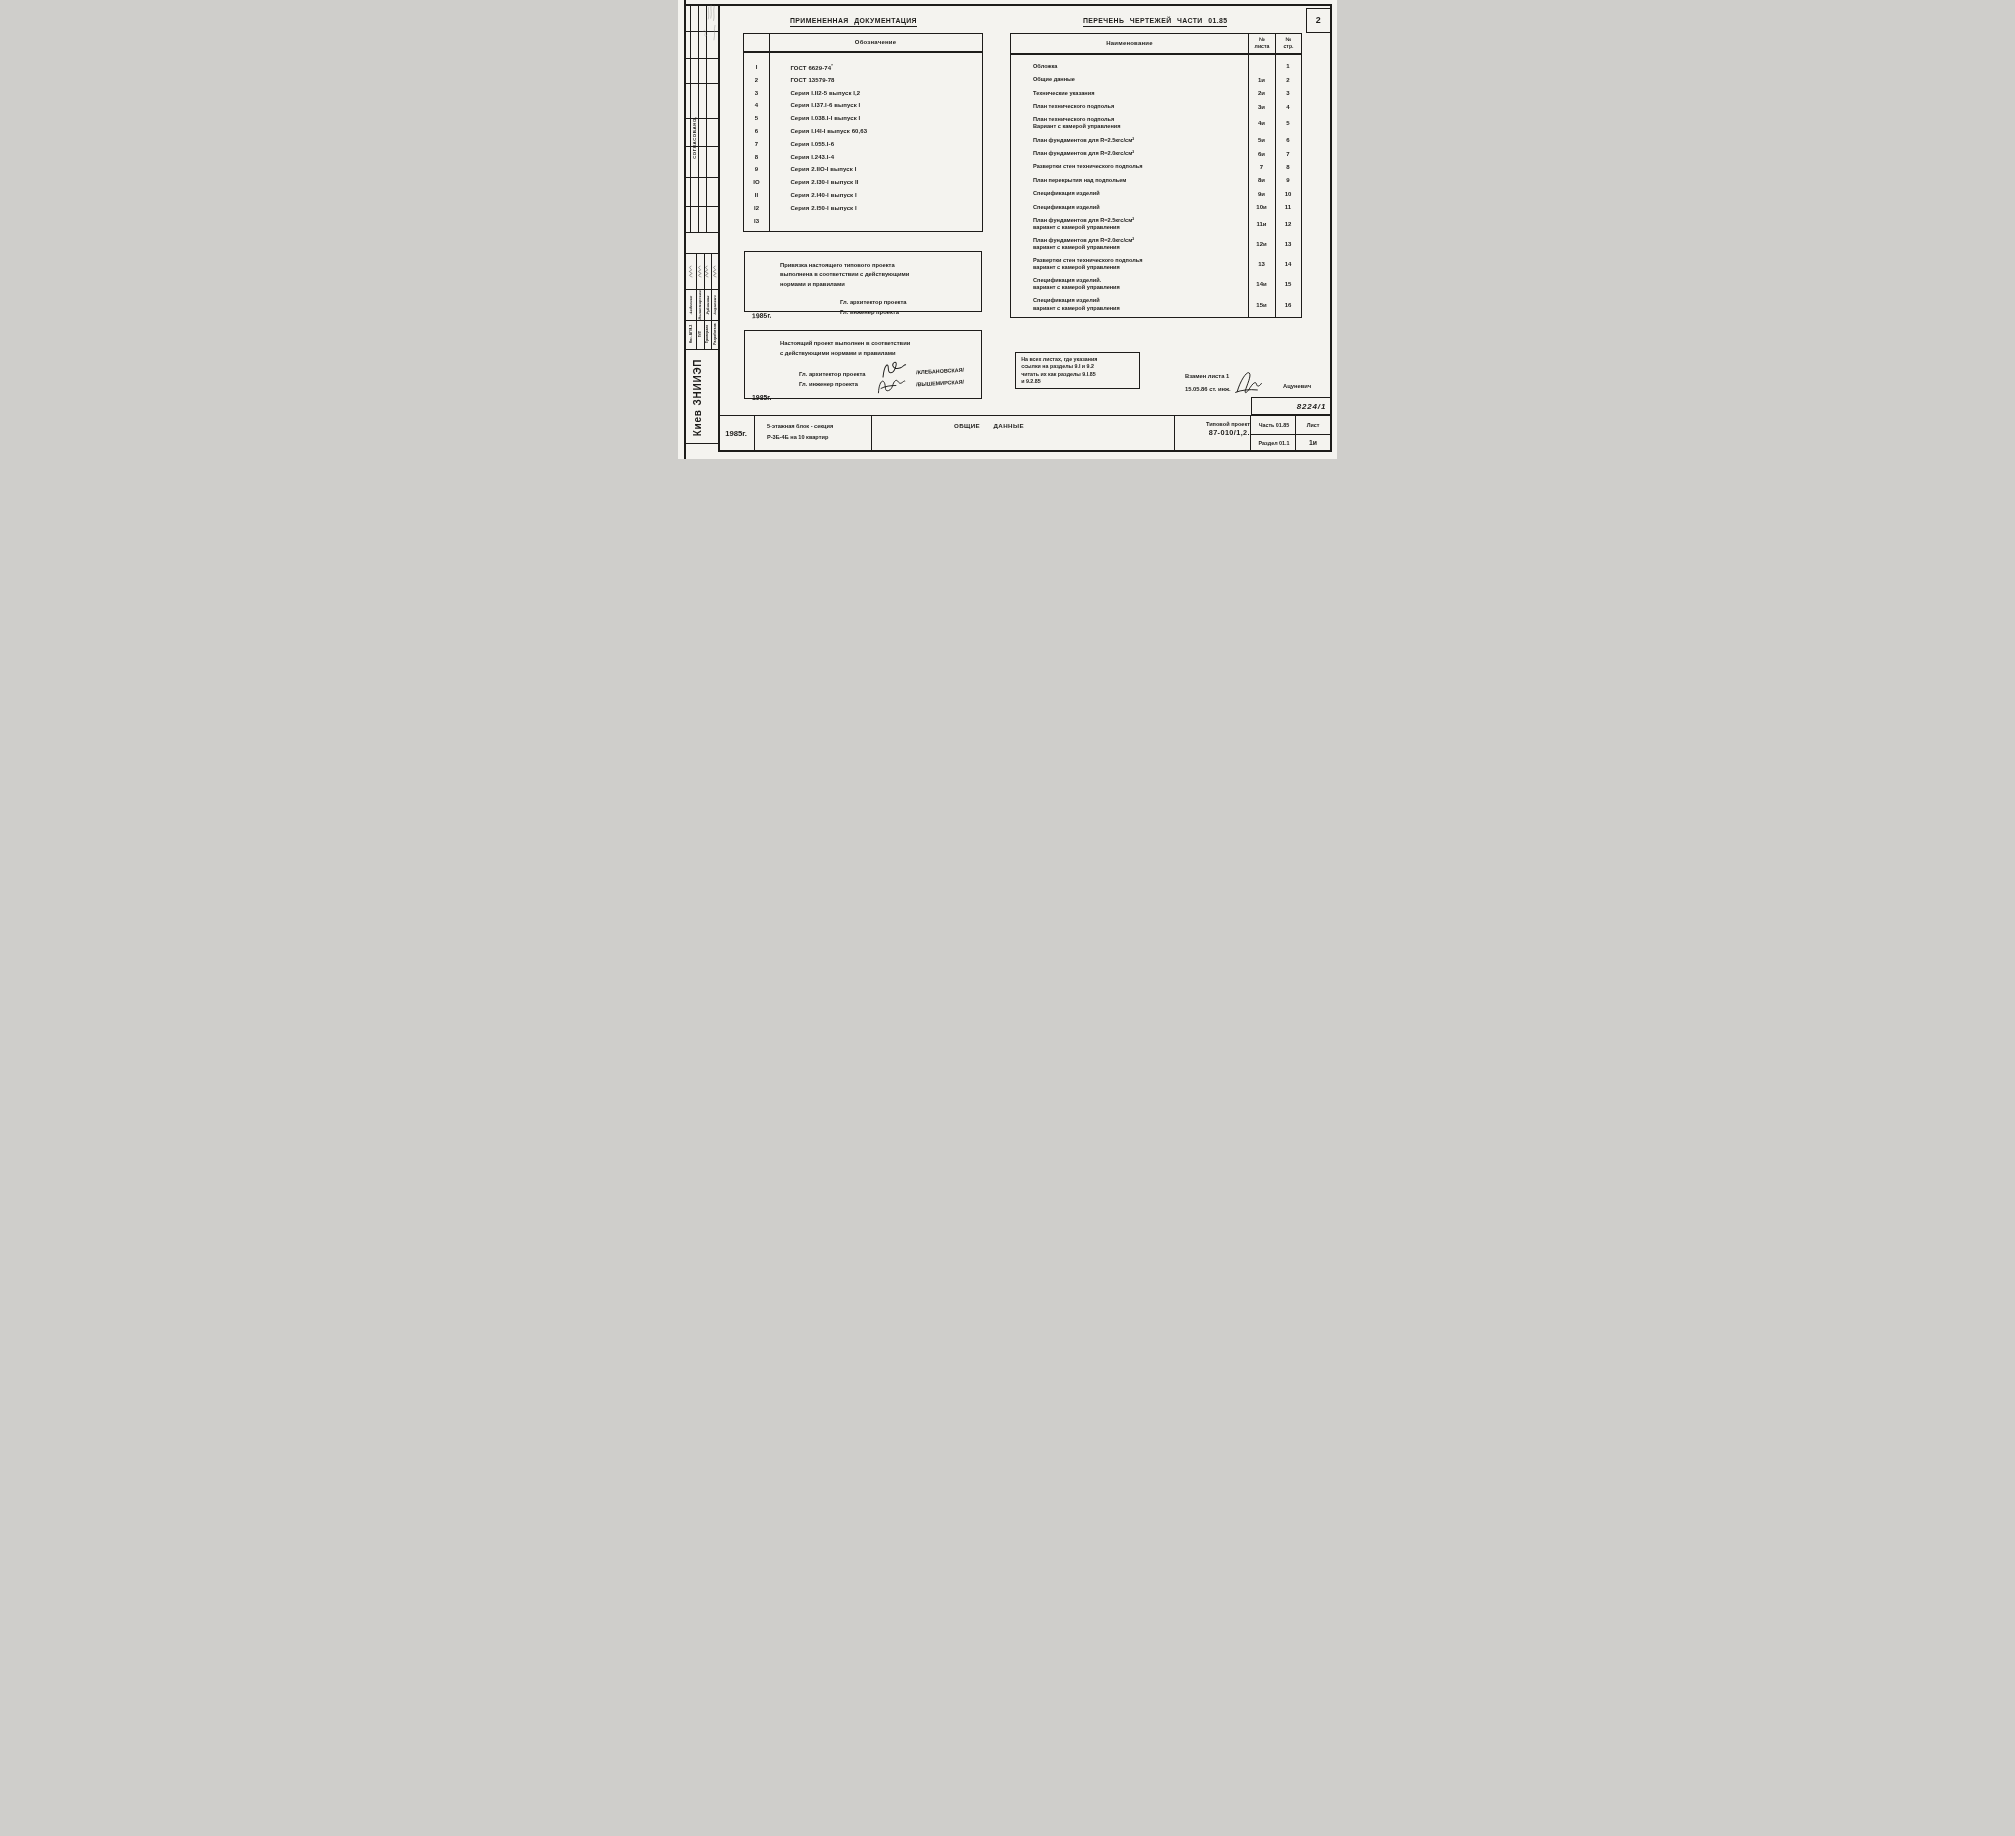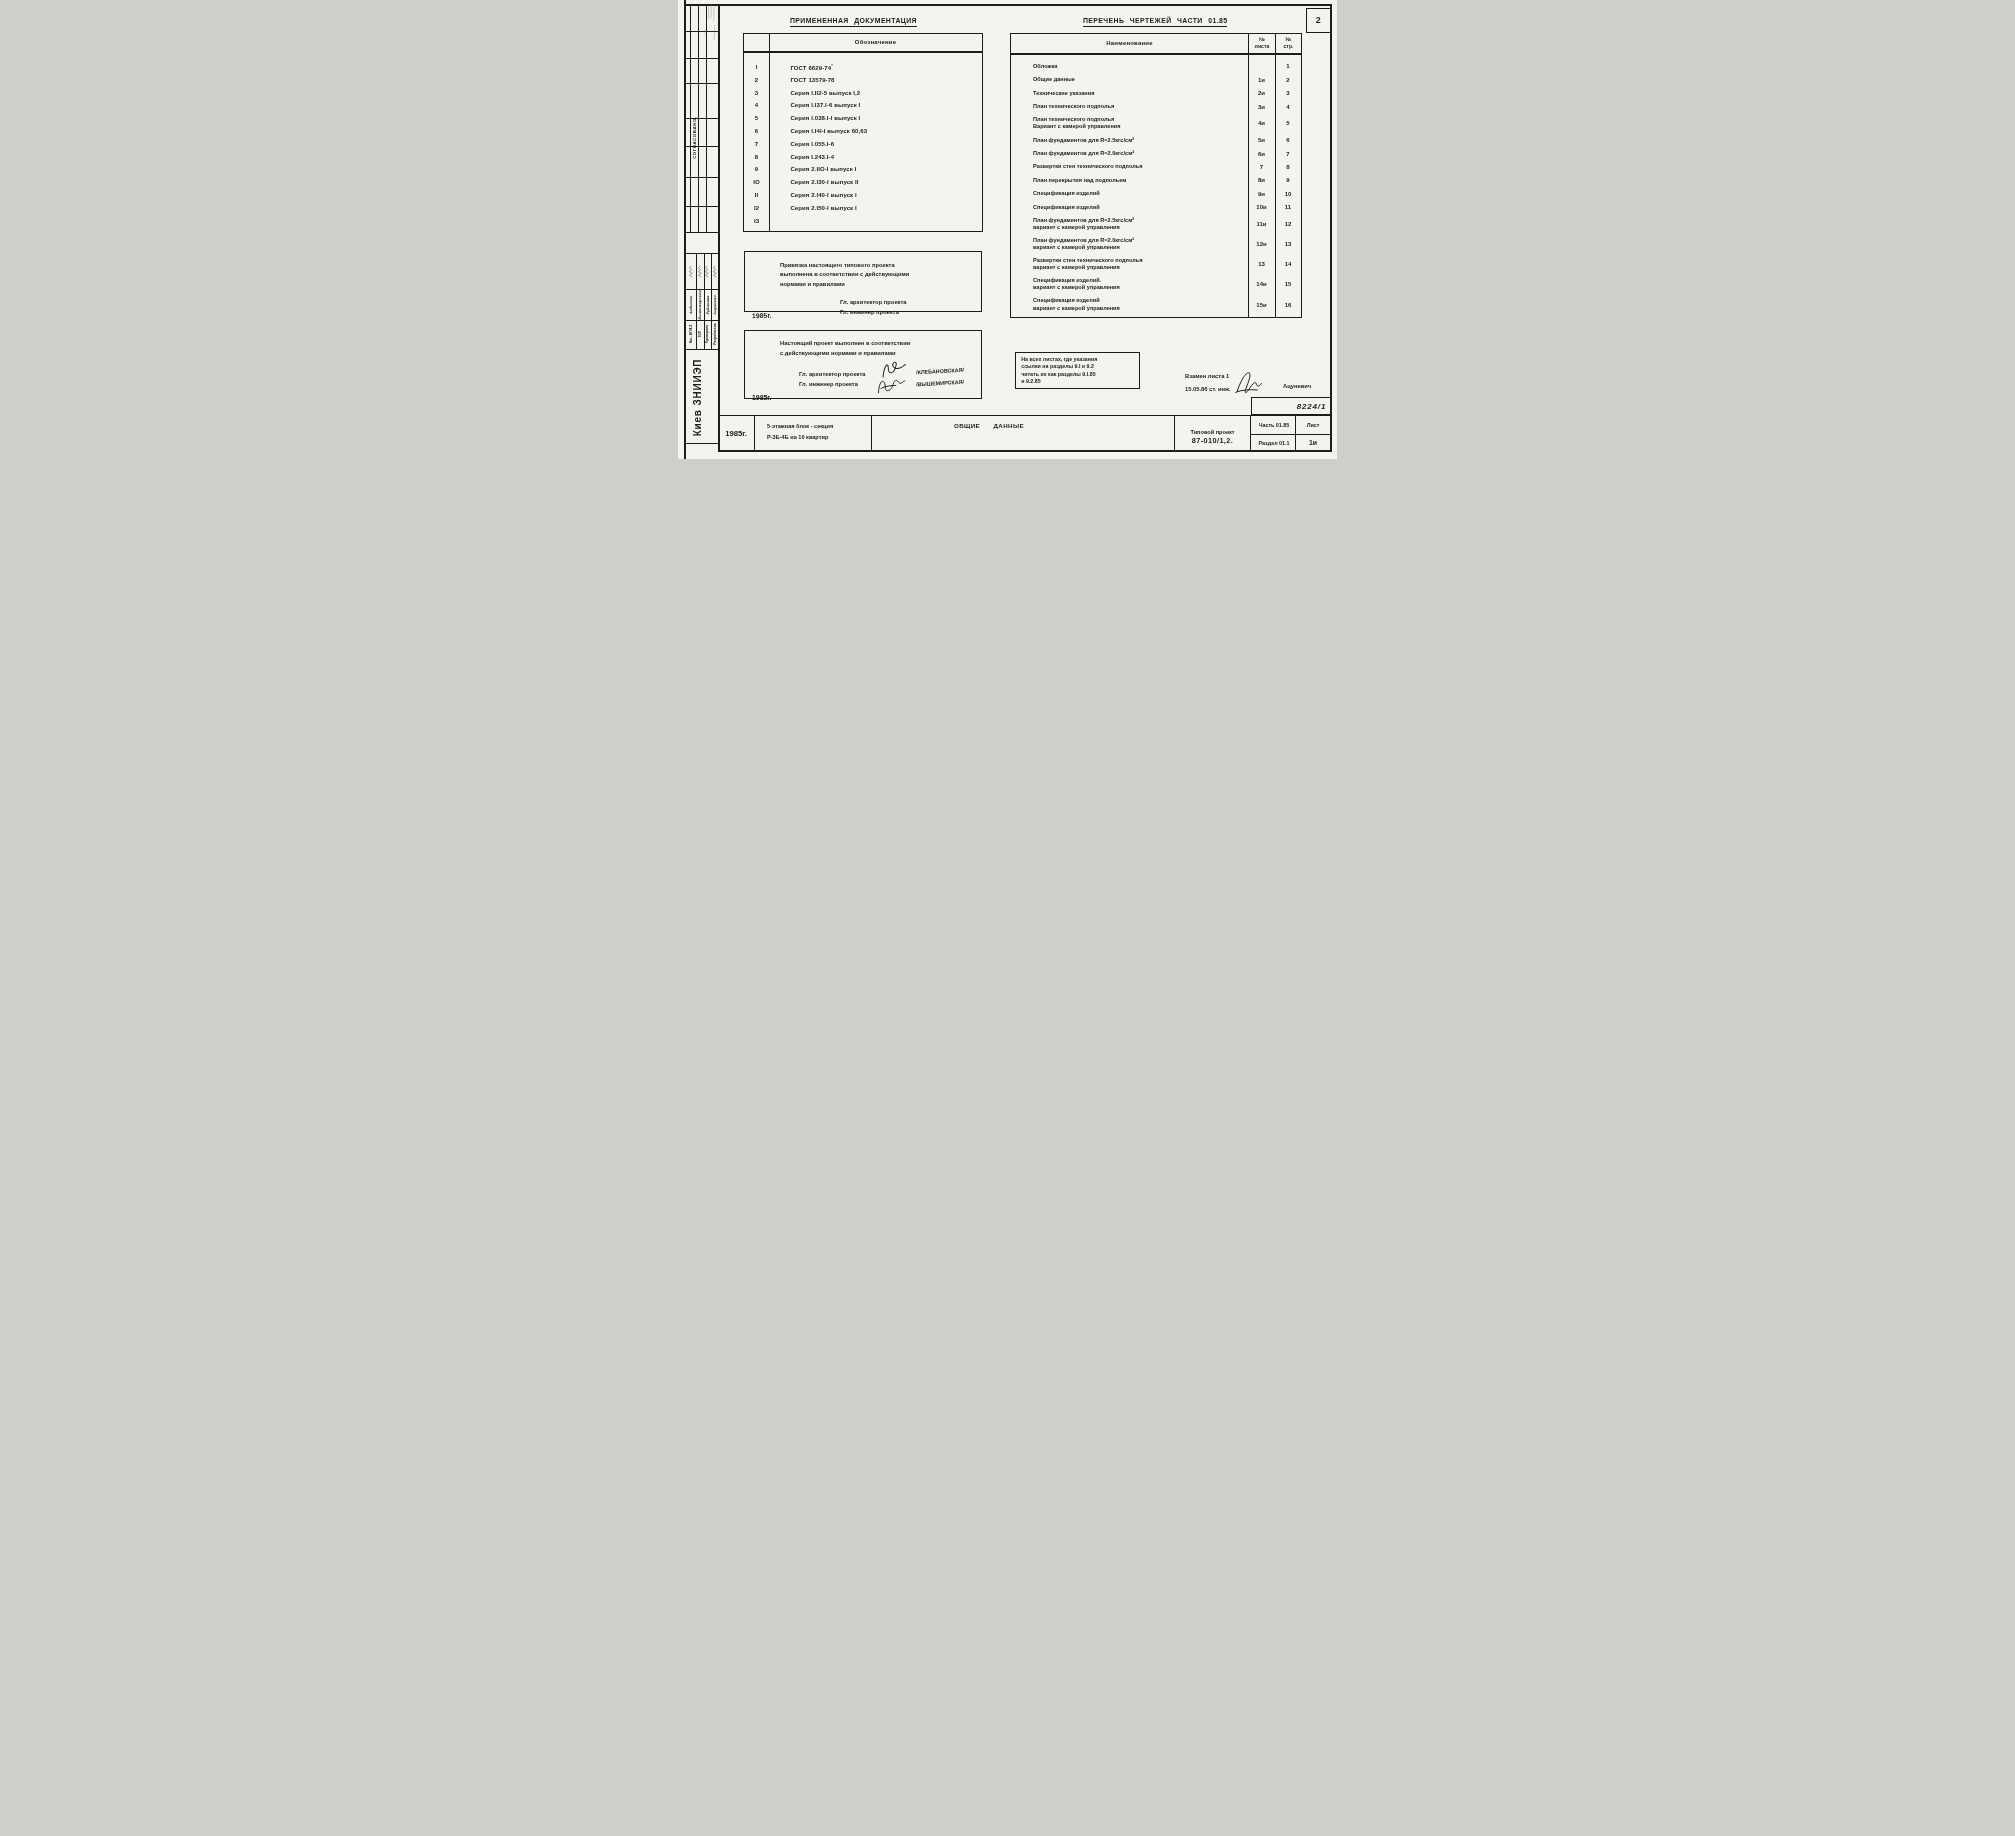--- a/index.html
+++ b/index.html
@@ -86,21 +86,21 @@
   
   .docno-box{position:absolute;left:573px;top:397px;width:81px;height:18px;border:1.2px solid #1d1c1a;
     display:flex;align-items:center;justify-content:center;font-size:8px;letter-spacing:0.8px;font-style:italic;padding-left:40px;}
   .band{position:absolute;left:40px;top:415px;width:612px;height:35px;border-top:1.6px solid #1d1c1a;}
   .band .v{position:absolute;top:0;bottom:0;width:1.2px;background:#1d1c1a;}
   .bv1{left:36px;} .bv2{left:153px;} .bv3{left:456px;} .bv4{left:532px;} .bv5{left:577px;}
   .band-rowline{position:absolute;left:532px;width:80px;top:17.7px;height:1.2px;background:#1d1c1a;}
   .band-year{position:absolute;left:0;width:36px;top:0;bottom:0;display:flex;align-items:center;justify-content:center;font-size:7.7px;}
   .band-building{position:absolute;left:37px;width:116px;top:0;bottom:0;padding:5.2px 0 0 12px;font-size:5.6px;line-height:1.85;white-space:nowrap;}
   .band-title{position:absolute;left:236px;top:6.4px;font-size:6.2px;letter-spacing:0.4px;word-spacing:11.3px;white-space:nowrap;}
-  .band-project{position:absolute;left:457px;width:75px;top:8px;bottom:0;text-align:center;}
+  .band-project{position:absolute;left:457px;width:75px;top:0;bottom:0;text-align:right;}
   .band-project .l1{margin-top:4.8px;font-size:5.6px;}
   .band-project .l2{margin-top:1.2px;font-size:7.3px;letter-spacing:0.4px;}
   .band-part{position:absolute;left:534px;width:44px;height:17.7px;display:flex;align-items:center;justify-content:center;font-size:5.4px;white-space:nowrap;}
   .band-section{position:absolute;left:534px;width:44px;top:19px;bottom:0;display:flex;align-items:center;justify-content:center;font-size:5.4px;white-space:nowrap;}
   .band-sheetlbl{position:absolute;left:578px;width:34px;height:17.7px;display:flex;align-items:center;justify-content:center;font-size:5.4px;}
   .band-sheetno{position:absolute;left:578px;width:34px;top:19px;bottom:0;display:flex;align-items:center;justify-content:center;font-size:6.9px;}
   .pencil{position:absolute;left:21px;top:3.2px;opacity:.65;}
 </style>
 </head>
 <body>

